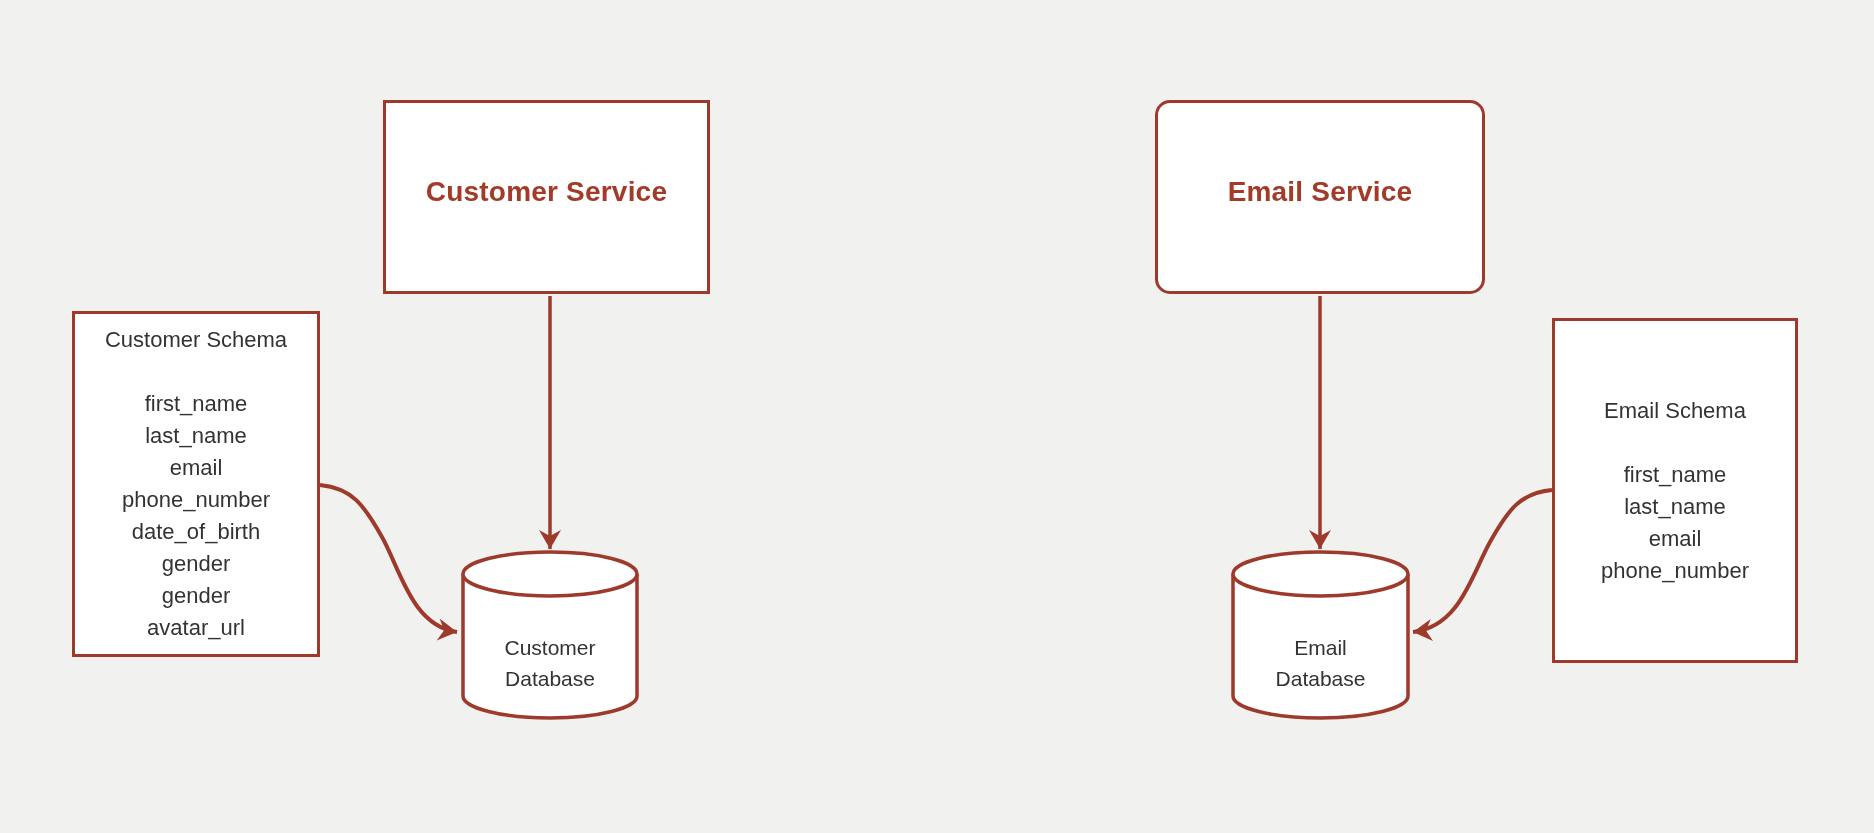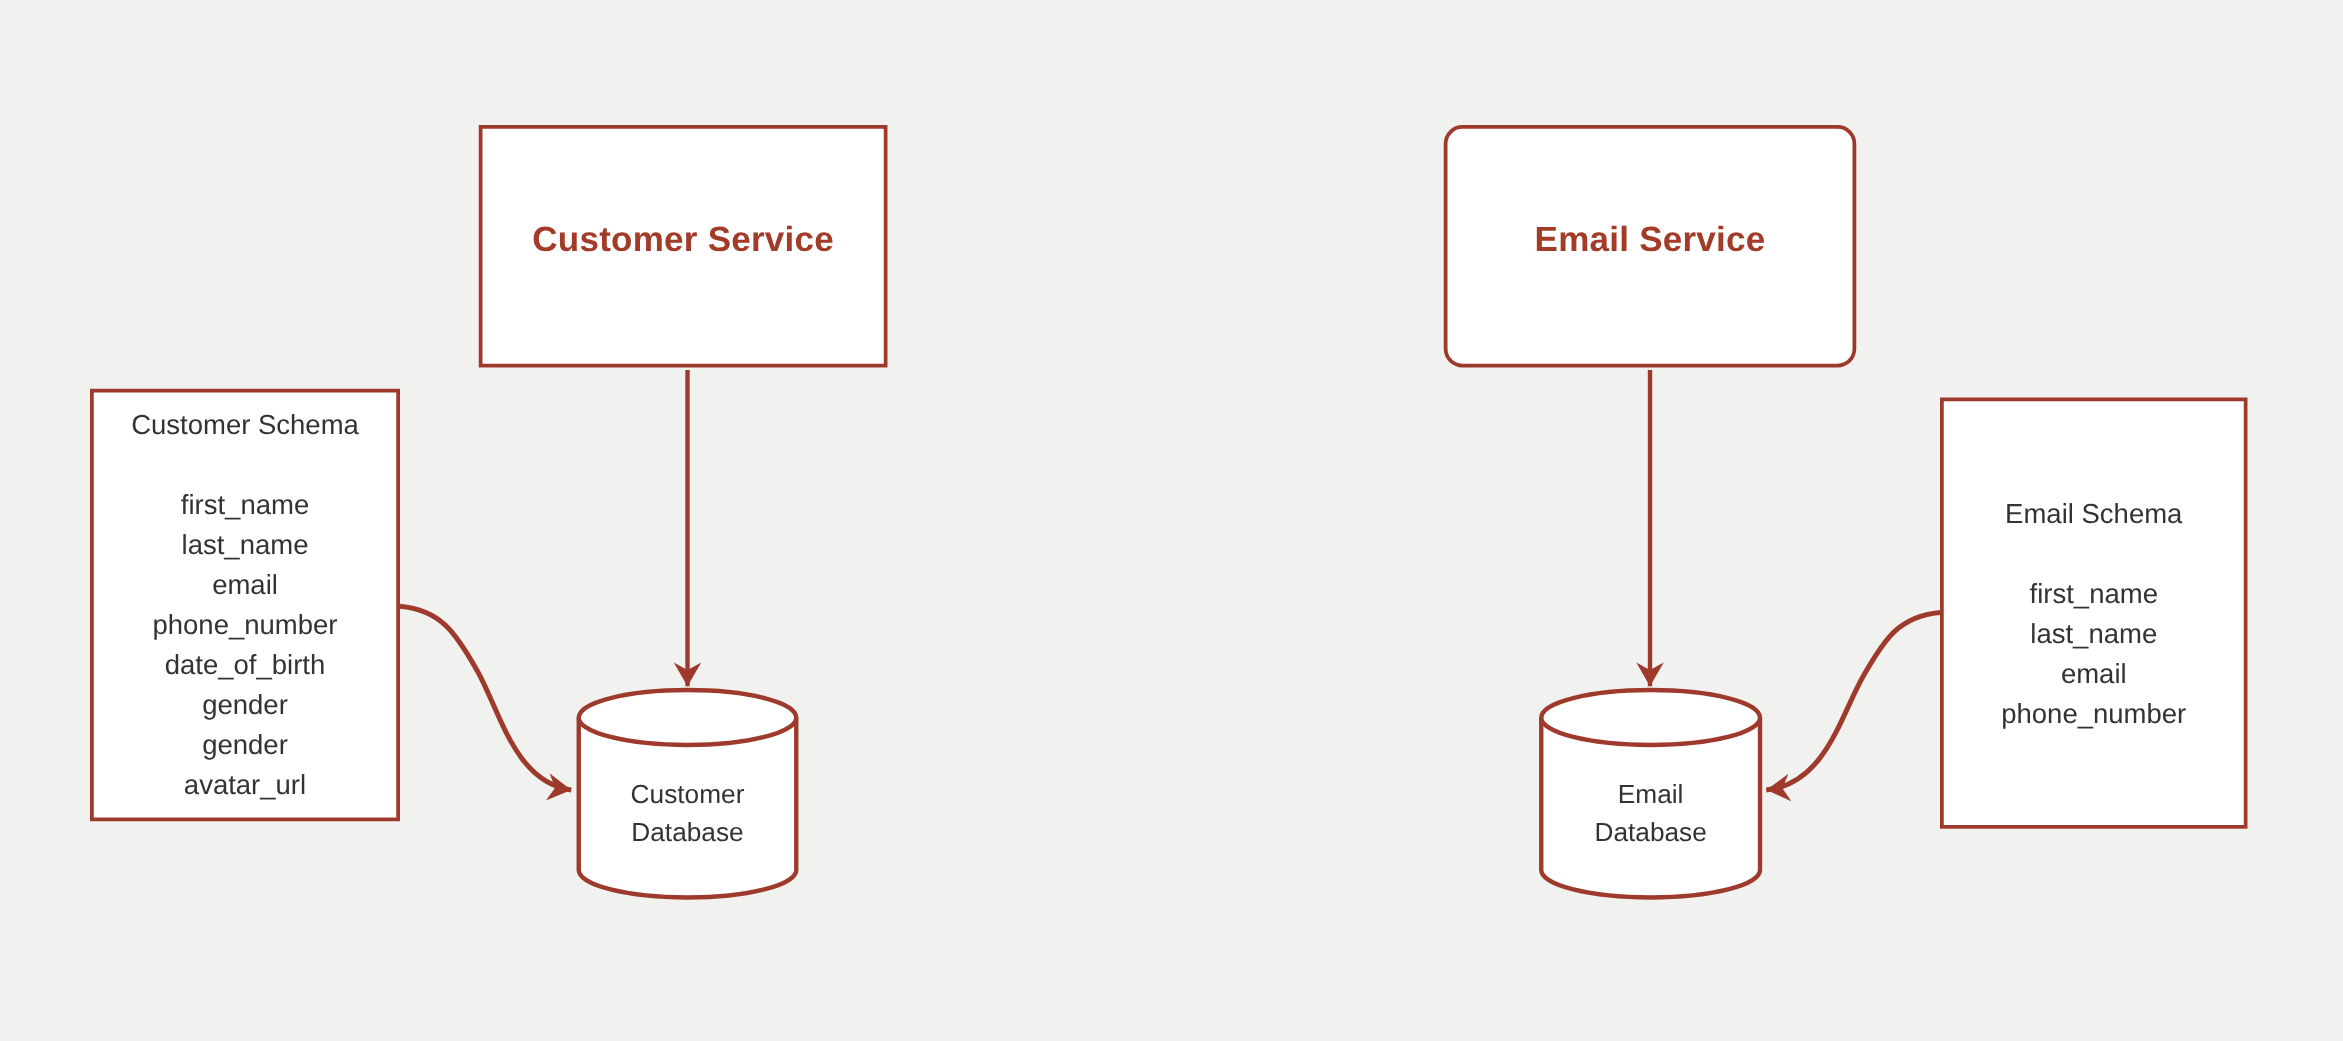--- a/index.html
+++ b/index.html
@@ -31,21 +31,21 @@
   .schema-node{
     display:flex;flex-direction:column;align-items:center;justify-content:center;
     color:var(--body-text);
     font-size:22px;line-height:32px;text-align:right;
   }
   .schema-spacer{height:32px;}
 
   .db-label{
     position:absolute;z-index:2;
     color:var(--body-text);
-    font-size:21px;line-height:31px;text-align:center;
+    font-size:21px;line-height:31px;text-align:center;margin-top:12px;
   }
 
   .edge{fill:none;stroke:var(--accent);stroke-width:4;}
   .edge-thin{stroke-width:3.5;}
   .arrowfill{fill:var(--accent);}
   .cyl-body,.cyl-top{fill:var(--node-fill);stroke:var(--accent);stroke-width:3.5;}
 </style>
 </head>
 <body>
 

